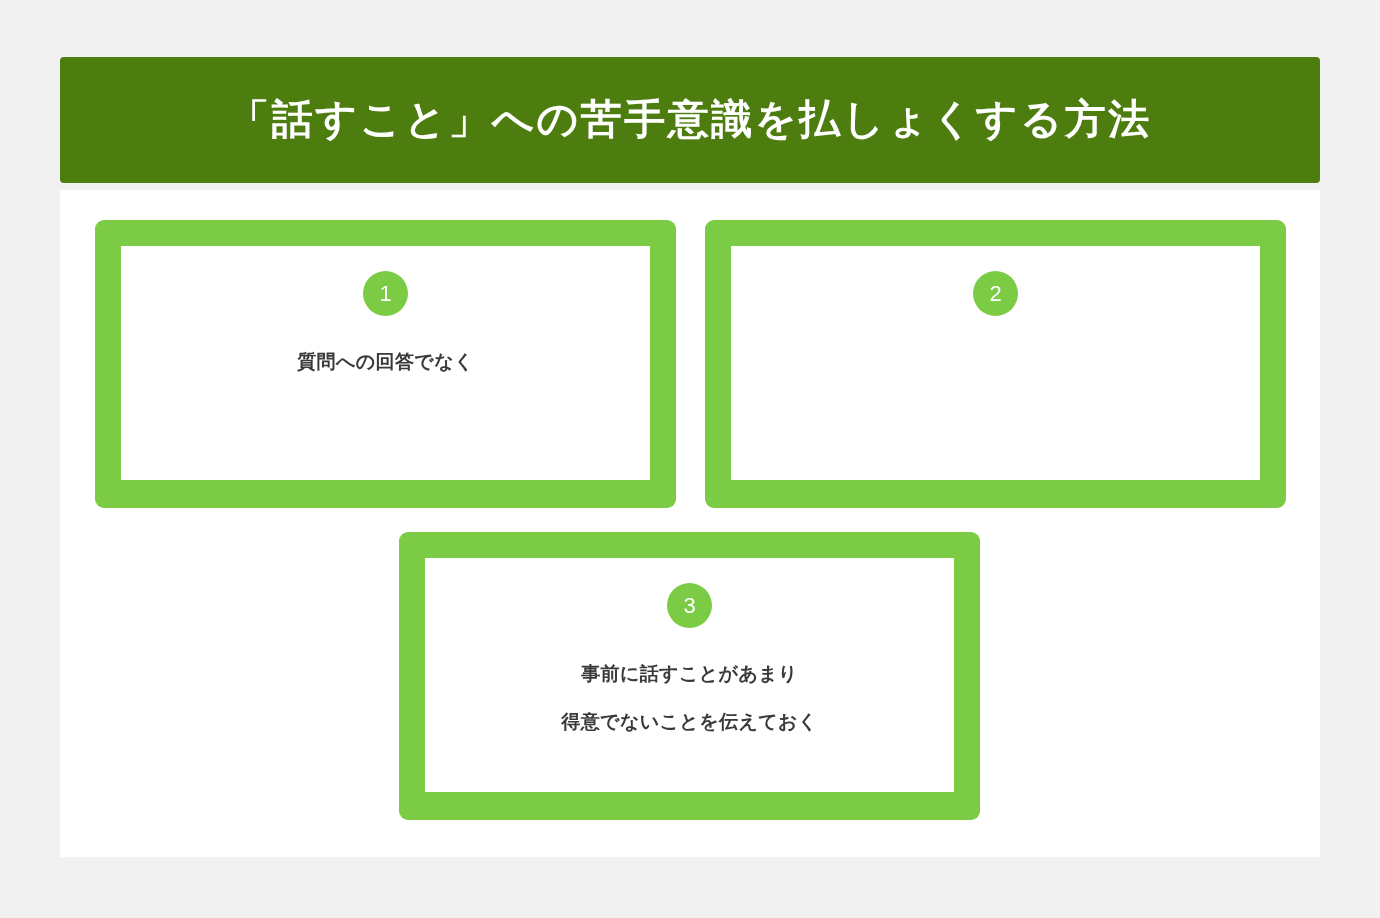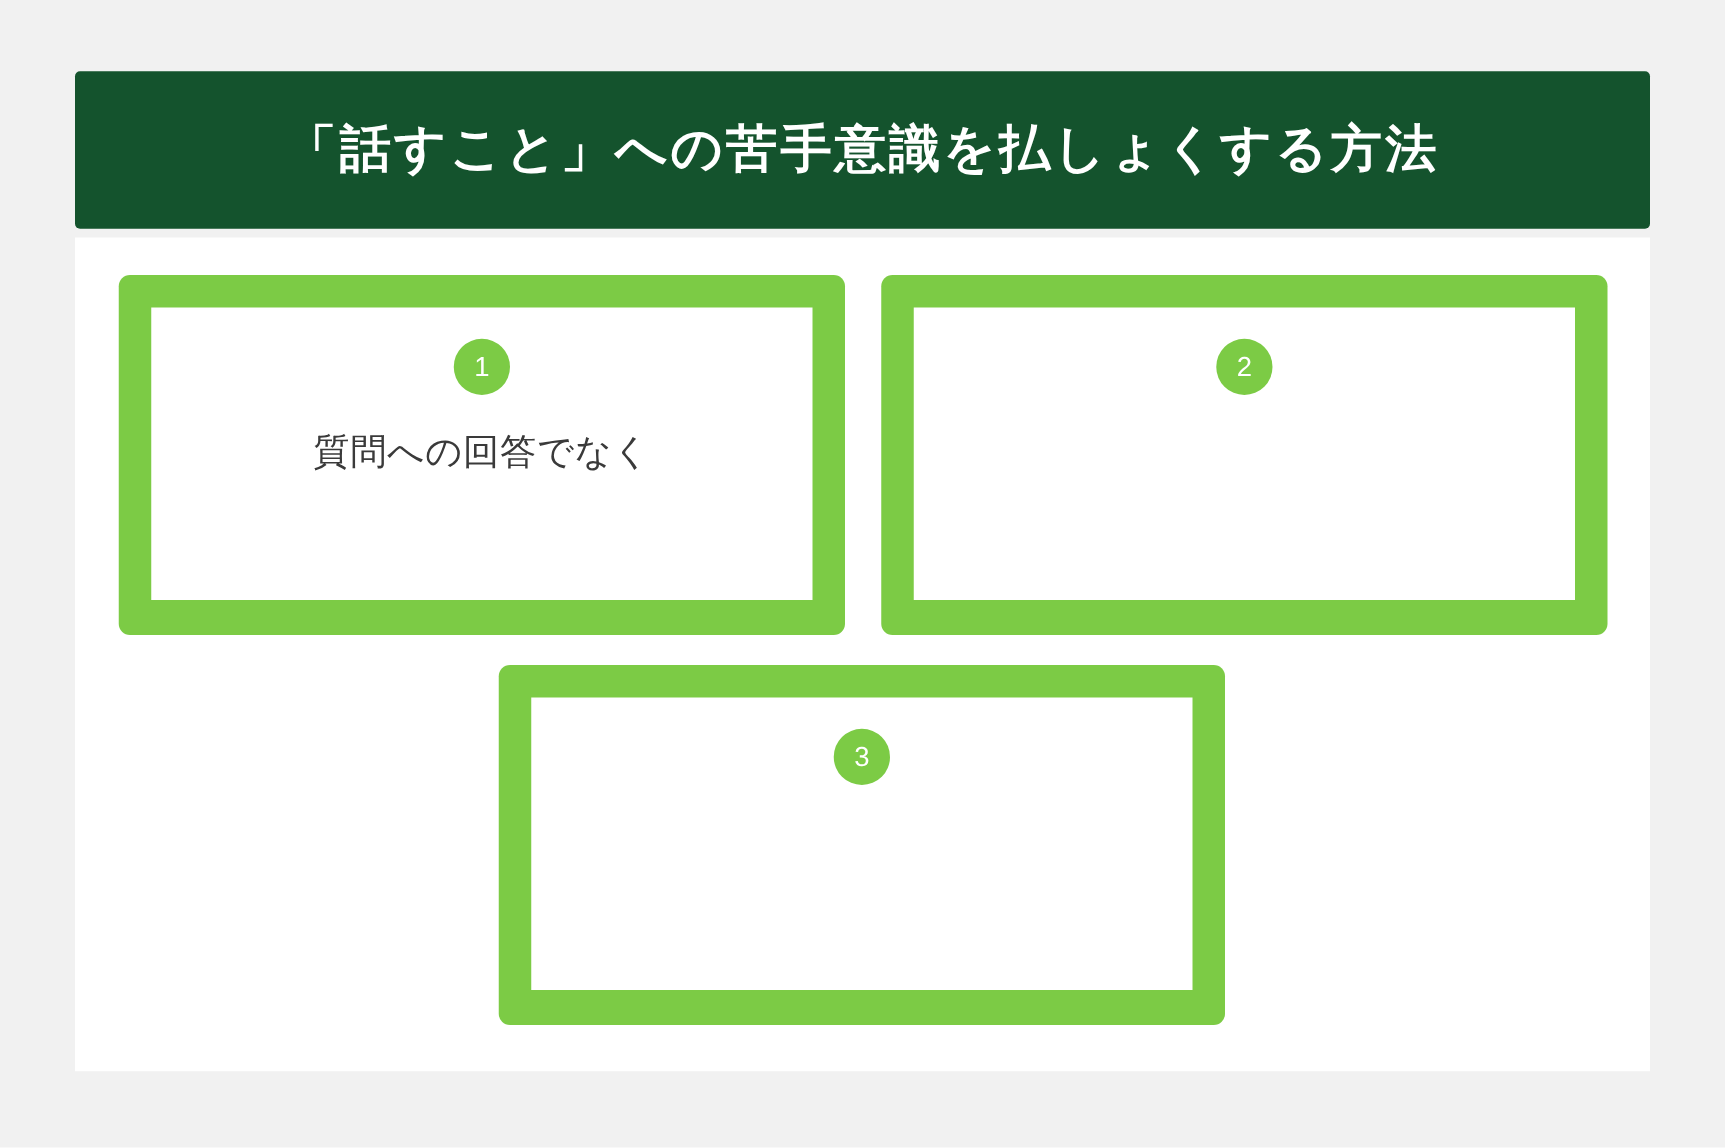--- a/index.html
+++ b/index.html
@@ -18,21 +18,21 @@
     position: absolute;
     left: 60px;
     top: 57px;
     width: 1260px;
   }
 
   
   .header-band {
     width: 1260px;
     height: 126px;
-    background: #14532d;
+    background: #4d7c0f;
     border-radius: 4px;
     display: flex;
     align-items: center;
     justify-content: center;
     box-sizing: border-box;
   }
   .header-title {
     color: #ffffff;
     font-size: 41px;
     font-weight: bold;
@@ -89,22 +89,22 @@
     align-items: center;
     justify-content: center;
     margin-top: 25px;
     line-height: 1;
     flex: 0 0 auto;
   }
 
   .card-text {
     margin-top: 22px;
     color: #3a3a3a;
-    font-size: 29px;
-    font-weight: normal;
+    font-size: 19px;
+    font-weight: bold;
     line-height: 48px;
     text-align: center;
     letter-spacing: 0.02em;
     width: 100%;
     padding: 0 10px;
     box-sizing: border-box;
   }
   .card-text .line { display: block; }
 </style>
 </head>
@@ -129,17 +129,21 @@
 
     <div class="card card-2">
       <div class="card-inner">
         <div class="badge">2</div>
       </div>
     </div>
 
     <div class="card card-3">
       <div class="card-inner">
         <div class="badge">3</div>
+        <div class="card-text">
+          <span class="line">事前に話すことがあまり</span>
+          <span class="line">得意でないことを伝えておく</span>
+        </div>
       </div>
     </div>
 
   </div>
 </div>
 
 </body></html>

